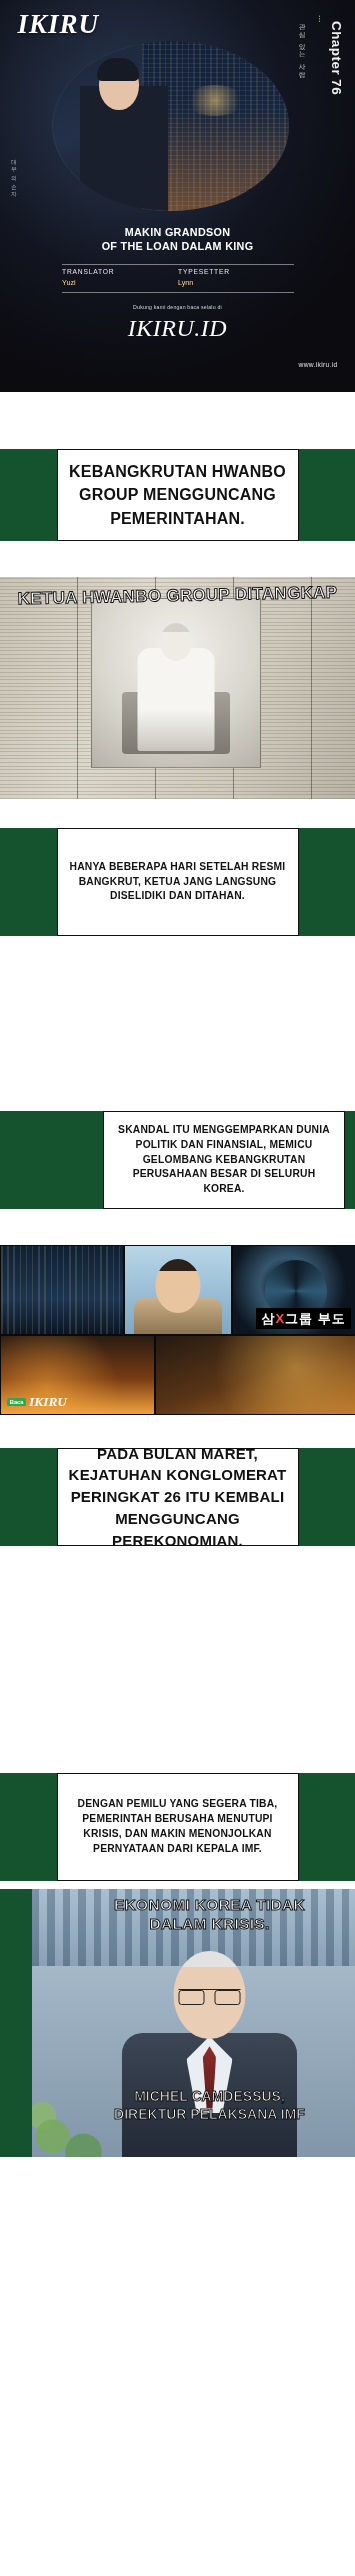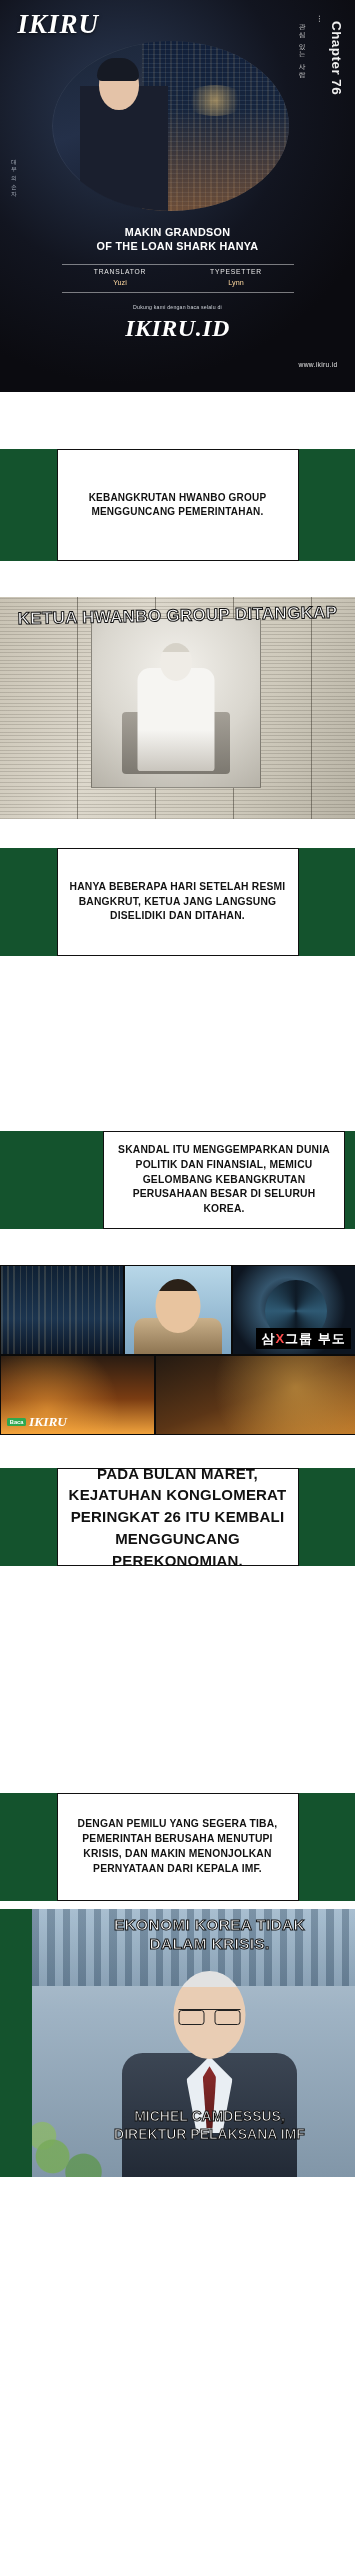--- a/index.html
+++ b/index.html
@@ -101,36 +101,36 @@
   .credits .divider {
     position:absolute; left:62px; width:232px; height:0.5px;
     background:rgba(255,255,255,.45);
   }
   .credits .d1 { top:264px; }
   .credits .d2 { top:292px; }
   .credits .staff {
     position:absolute; left:62px; top:268px; width:232px;
     display:flex;
   }
-  .credits .staff .col { flex:1; text-align:center; }
+  .credits .staff .col { flex:1; }
   .credits .staff .role {
     font-size:6.7px; letter-spacing:0.8px; color:#e9e9e9; margin-bottom:2.6px;
   }
   .credits .staff .who {
     font-size:7.2px; color:#ffd9a0;
   }
   .credits .support {
     position:absolute; left:0; right:0; top:304px;
     text-align:center; font-size:5.2px; color:#cfd3da; letter-spacing:0.2px;
   }
   .credits .brand {
     position:absolute; left:0; right:0; top:315px;
     text-align:center;
     font-family:"Liberation Serif", serif;
-    font-style:italic; font-weight:bold;
+    font-style:italic; font-weight:normal;
     font-size:24px; color:#ffffff; letter-spacing:0.5px;
   }
   .credits .site {
     position:absolute; right:17.5px; top:361px;
     font-size:6.7px; color:#e4e4e4; letter-spacing:0.3px;
   }
 
   
   .narration {
     position:relative;
@@ -349,21 +349,21 @@
     </div>
 
     <div class="logo">IKIRU</div>
     <div class="dots">⋮</div>
     <div class="kr-vert">관심 있는 사람</div>
     <div class="kr-vert2">대부 의 손자</div>
     <div class="chapter">Chapter 76</div>
 
     <div class="title">
       <div>MAKIN GRANDSON</div>
-      <div>OF THE LOAN SHARK HANYA</div>
+      <div>OF THE LOAN DALAM KING</div>
     </div>
 
     <div class="divider d1"></div>
     <div class="staff">
       <div class="col">
         <div class="role">TRANSLATOR</div>
         <div class="who">Yuzi</div>
       </div>
       <div class="col">
         <div class="role">TYPESETTER</div>
@@ -372,21 +372,21 @@
     </div>
     <div class="divider d2"></div>
 
     <div class="support">Dukung kami dengan baca selalu di</div>
     <div class="brand">IKIRU.ID</div>
     <div class="site">www.ikiru.id</div>
   </div>
 
   <div class="gap" style="height:57px"></div>
 
-  <div class="narration" style="width:242px;height:112px;font-size:10px">
+  <div class="narration" style="width:242px;height:92px;font-size:16px">
     <span>KEBANGKRUTAN HWANBO GROUP MENGGUNCANG PEMERINTAHAN.</span>
   </div>
 
   <div class="gap" style="height:36px"></div>
 
   <div class="panel news">
     <div class="cols"></div>
     <div class="colsep"></div>
     <div class="photo">
       <div class="chair"></div>

